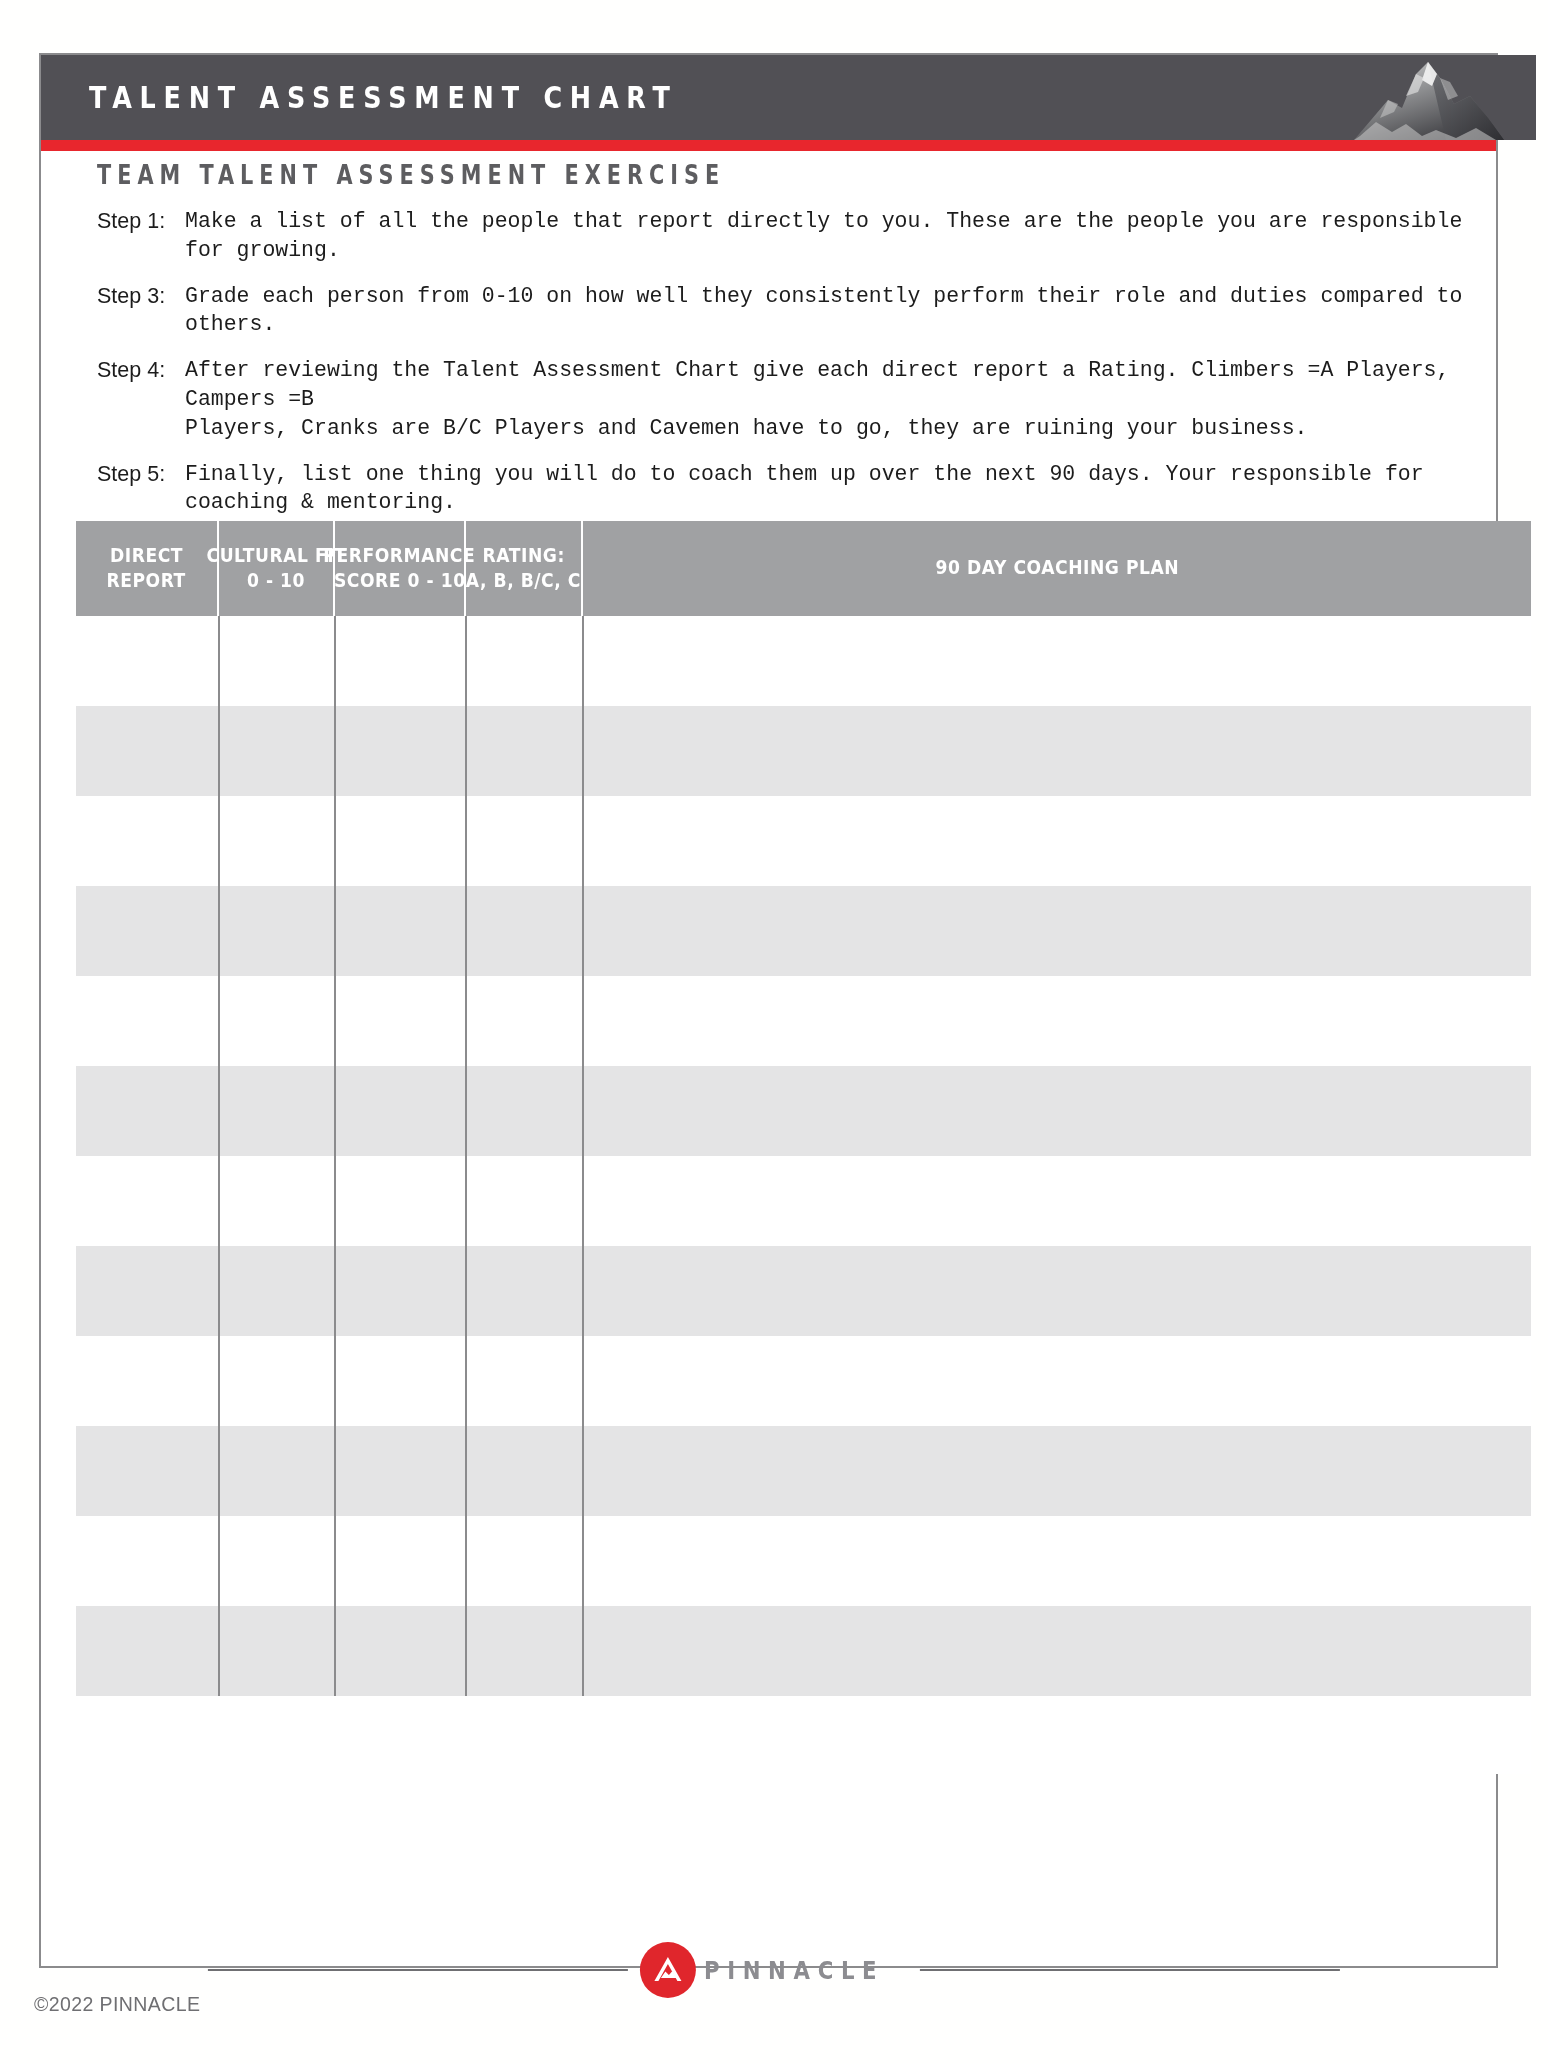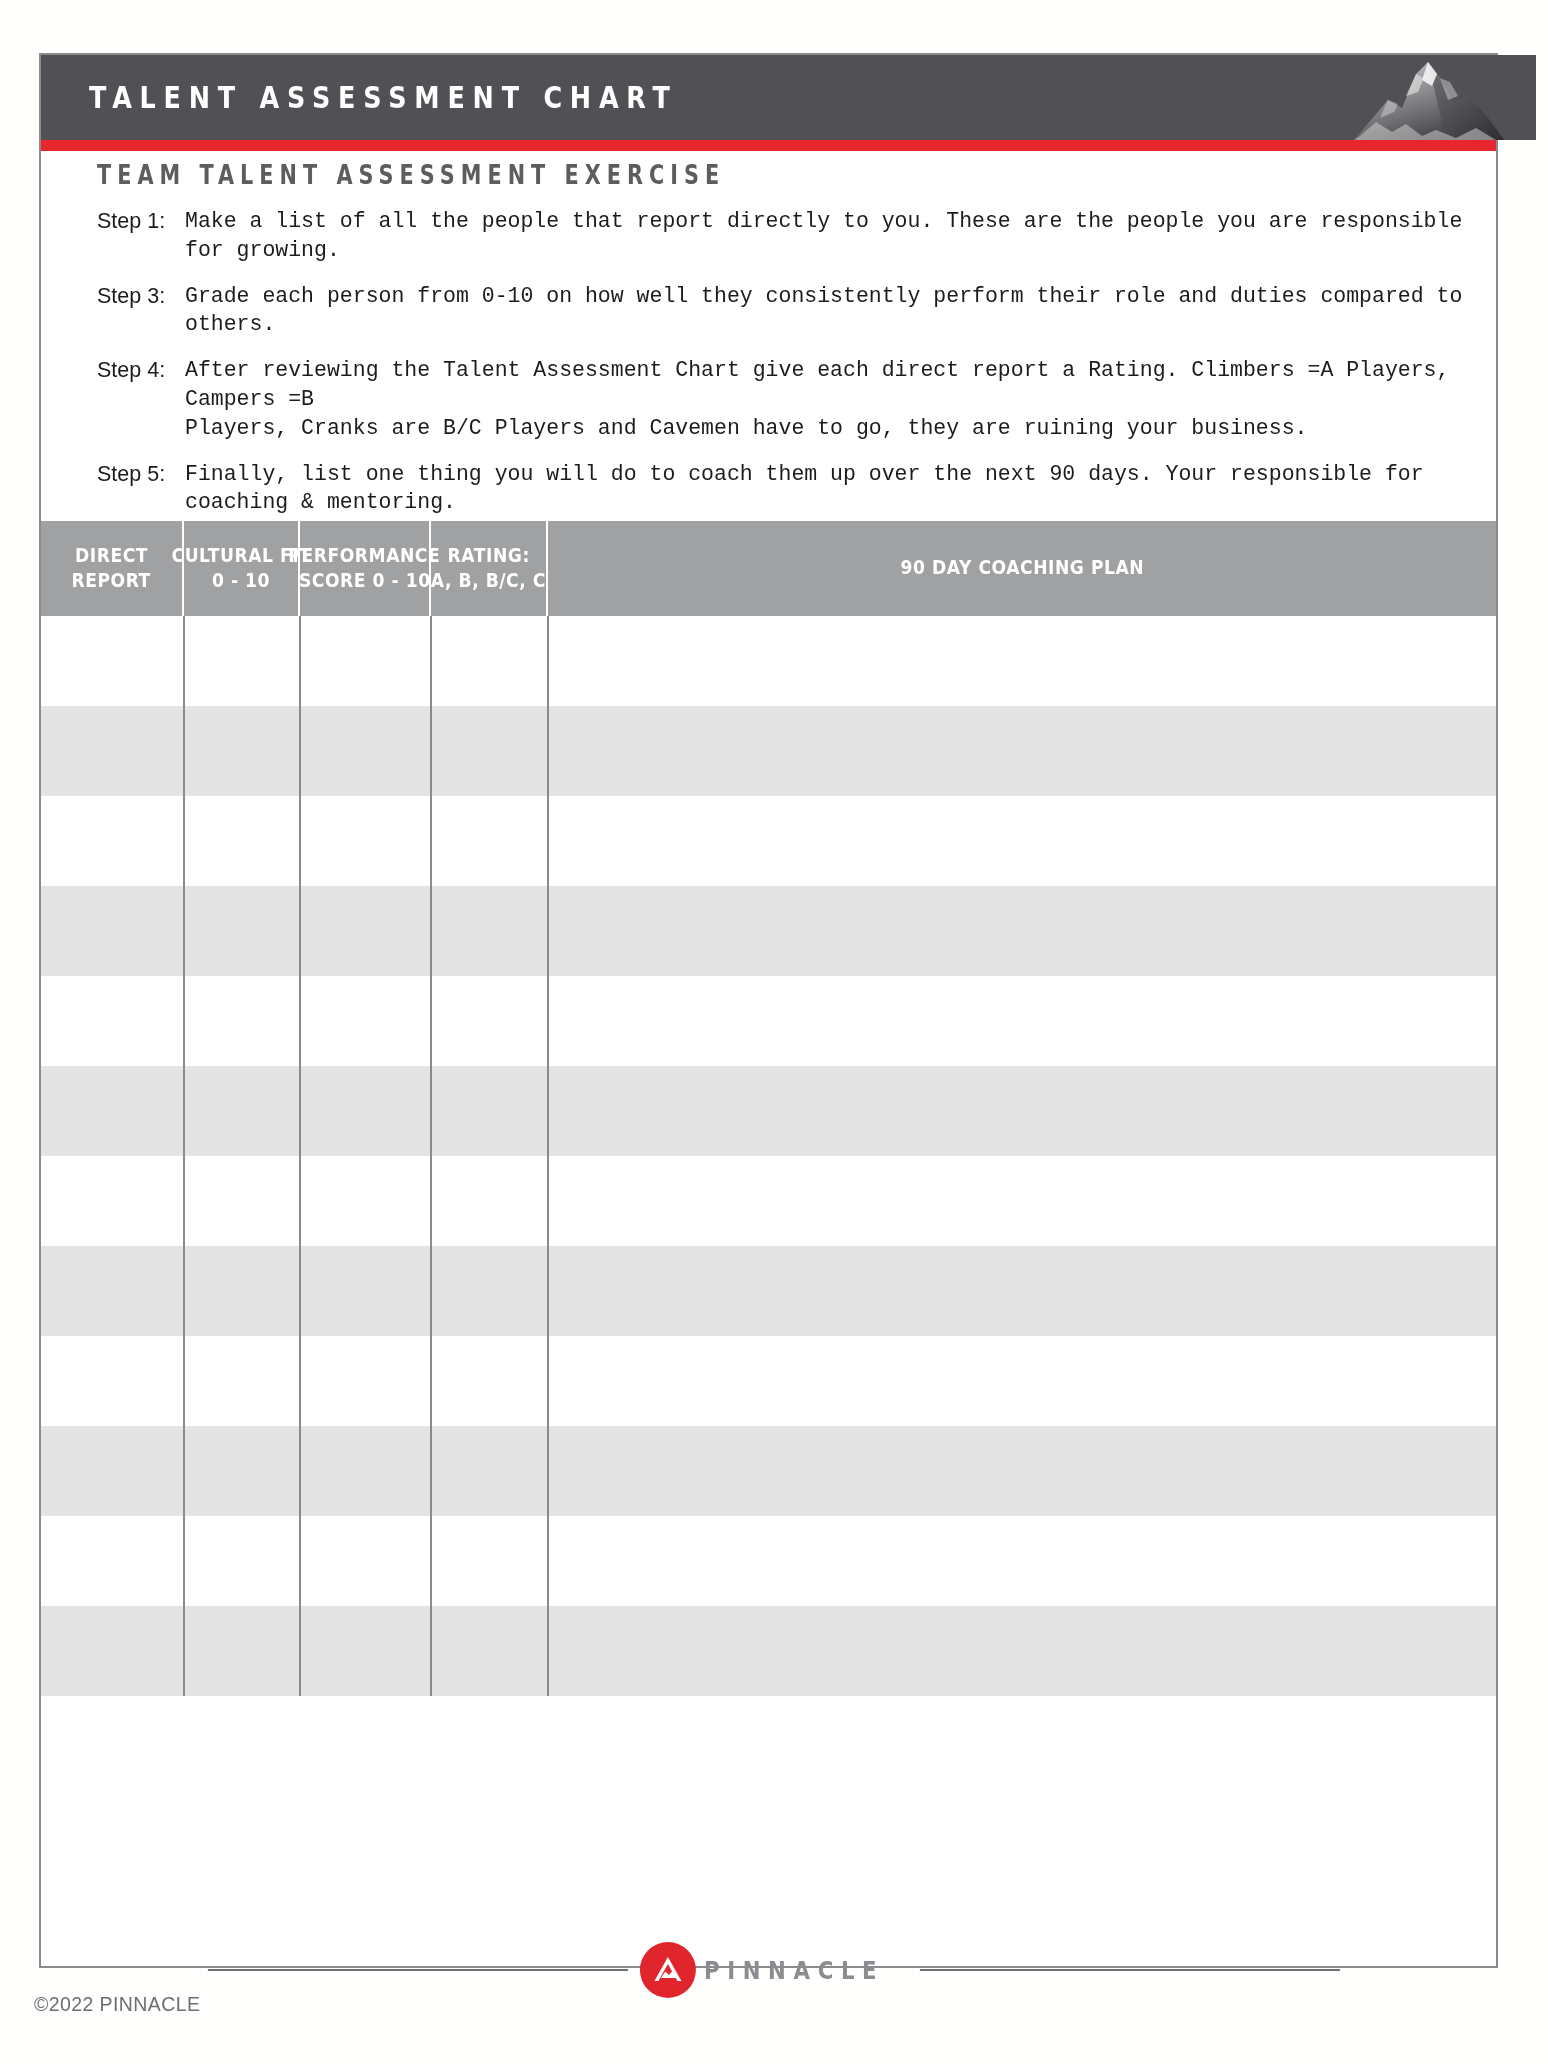--- a/index.html
+++ b/index.html
@@ -125,20 +125,21 @@
   .step-text .line2 {
     display: block;
   }
 
   
   .table-wrap {
     position: absolute;
     left: 41px;
     top: 521px;
     width: 1455px;
+    padding-left: 35px;
   }
   .thead {
     display: flex;
     height: 95px;
     background: #a0a1a3;
   }
   .th {
     box-sizing: border-box;
     color: #ffffff;
     font-family: "DejaVu Sans", sans-serif;

